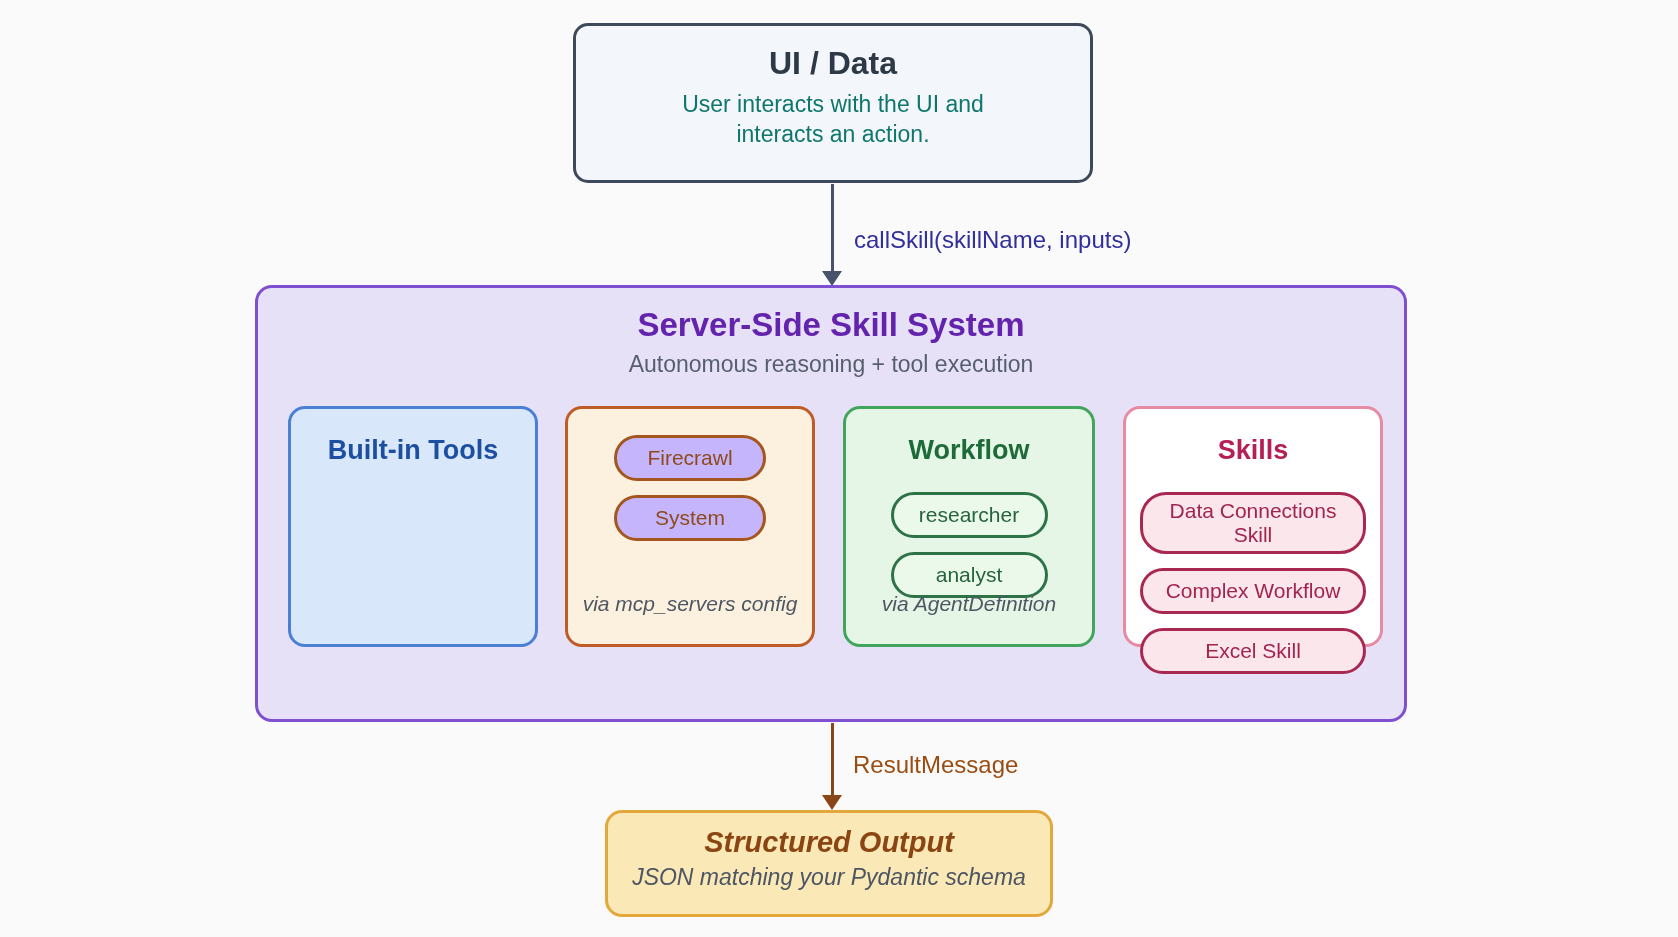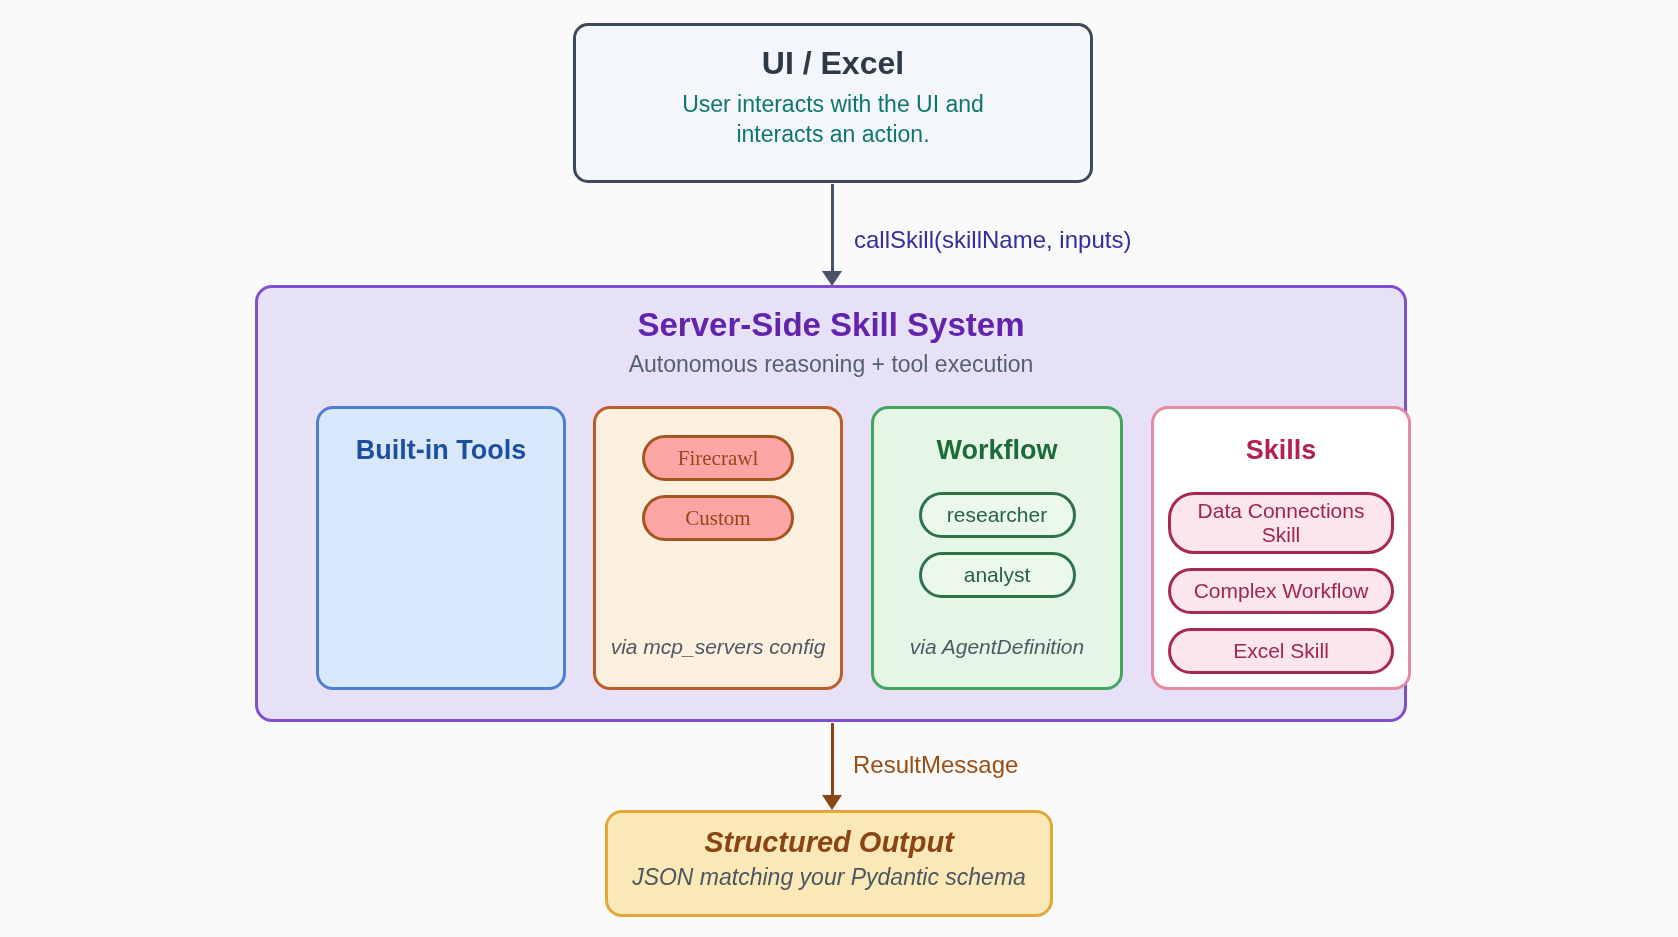--- a/index.html
+++ b/index.html
@@ -60,24 +60,23 @@
     margin-top: 18px; text-align: center;
     font-size: 33px; font-weight: bold; color: #6323ad;
   }
   .system-subtitle {
     margin-top: 7px; text-align: center;
     font-size: 23px; color: #565f6d;
   }
 
   
   .section {
-    position: absolute; top: 118px; height: 284px; box-sizing: border-box;
+    position: absolute; top: 118px; height: 241px; box-sizing: border-box;
     border-width: 3px; border-style: solid;
     border-radius: 17px;
-    margin-left: 28px;
   }
   .sec-title { margin-top: 26px; text-align: center; font-size: 27px; font-weight: bold; }
   .pills { margin-top: 26px; display: flex; flex-direction: column; align-items: center; gap: 14px; }
   .pill {
     box-sizing: border-box; min-height: 46px;
     border-width: 3px; border-style: solid; border-radius: 26px;
     display: flex; align-items: center; justify-content: center;
     font-size: 21px; line-height: 1.15; text-align: center;
     padding: 4px 10px;
   }
@@ -85,21 +84,21 @@
     position: absolute; bottom: 28px; left: 0; width: 100%;
     text-align: center; font-style: italic; font-size: 21px; color: #4e5763;
   }
 
   .sec-blue   { left: 30px;  width: 250px; background: #d9e7fb; border-color: #4a7fd4; }
   .sec-blue .sec-title { color: #1d4fa1; }
   .sec-blue .pill { width: 142px; background: #dcebfd; border-color: #2d62b5; color: #234f9d; }
 
   .sec-orange { left: 307px; width: 250px; background: #fcf1df; border-color: #bf5b27; }
   .sec-orange .sec-title { color: #a14d14; }
-  .sec-orange .pill { width: 152px; background: #fca5a5; border-color: #a5561f; color: #8f4a1c; font-family: Liberation Serif, serif; }
+  .sec-orange .pill { width: 152px; background: #c4b5fd; border-color: #a5561f; color: #8f4a1c; }
 
   .sec-green  { left: 585px; width: 252px; background: #e6f6e6; border-color: #41a65c; }
   .sec-green .sec-title { color: #1d6b38; }
   .sec-green .pill { width: 157px; background: #eaf9ea; border-color: #2d7347; color: #276340; }
 
   .sec-pink   { left: 865px; width: 260px; background: #ffffff; border-color: #e68ba3; }
   .sec-pink .sec-title { color: #b41f55; }
   .sec-pink .pill { width: 226px; background: #fbe6ec; border-color: #a92851; color: #a22450; }
 
   
@@ -114,21 +113,21 @@
   }
   .output-title { margin-top: 13px; font-size: 29px; font-weight: bold; color: #8a4512; }
   .output-desc  { margin-top: 5px;  font-size: 23px; color: #4c5563; }
 </style>
 </head>
 <body>
 
 <div class="canvas">
 
   <div class="user-box">
-    <div class="user-title">UI / Excel</div>
+    <div class="user-title">UI / Data</div>
     <div class="user-desc">
       <div>User interacts with the UI and</div>
       <div>interacts an action.</div>
     </div>
   </div>
 
   <div class="arrow-line arrow1-line"></div>
   <div class="arrow-head arrow1-head"></div>
   <div class="call-label">callSkill(skillName, inputs)</div>
 
@@ -136,21 +135,21 @@
     <div class="system-title">Server-Side Skill System</div>
     <div class="system-subtitle">Autonomous reasoning + tool execution</div>
 
     <div class="section sec-blue">
       <div class="sec-title">Built-in Tools</div>
     </div>
 
     <div class="section sec-orange">
       <div class="pills">
         <div class="pill">Firecrawl</div>
-        <div class="pill">Custom</div>
+        <div class="pill">System</div>
       </div>
       <div class="sec-note">via mcp_servers config</div>
     </div>
 
     <div class="section sec-green">
       <div class="sec-title">Workflow</div>
       <div class="pills">
         <div class="pill">researcher</div>
         <div class="pill">analyst</div>
       </div>

